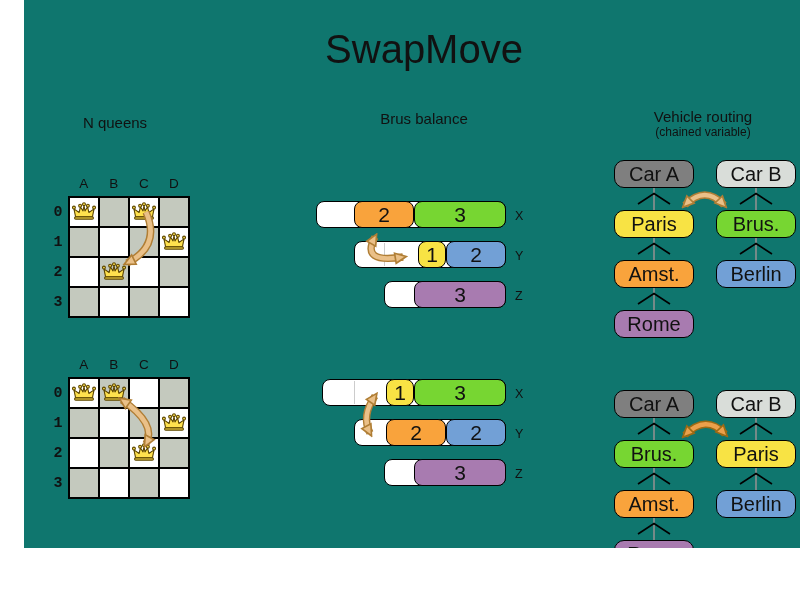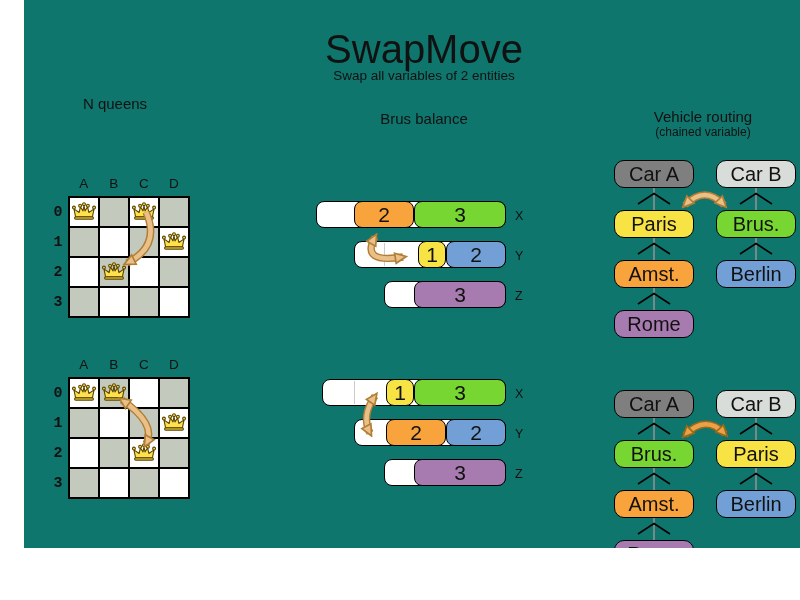--- a/index.html
+++ b/index.html
@@ -24,23 +24,22 @@
   .xyz{position:absolute;font-size:12.5px;transform:translateY(-50%);}
   .vbox{position:absolute;box-sizing:border-box;border:1.6px solid #000;border-radius:10px;
         display:flex;align-items:center;justify-content:center;font-size:20px;}
   #overlay{position:absolute;left:0;top:0;pointer-events:none;}
 </style>
 </head>
 <body>
 
 <div id="stage">
   <div class="abs ctr title" style="left:400px;top:27px;">SwapMove</div>
-  <div class="abs ctr subtitle" style="left:400px;top:68px;">Swap all variables of 2 entities</div>
-
-  <div class="abs ctr col-title" style="left:91px;top:95px;">N queens</div>
+
+  <div class="abs ctr col-title" style="left:91px;top:114px;">N queens</div>
   <div class="abs ctr col-title" style="left:400px;top:110px;">Brus balance</div>
   <div class="abs ctr col-title" style="left:679px;top:108px;">Vehicle routing</div>
   <div class="abs ctr col-sub" style="left:679px;top:125px;">(chained variable)</div>
 
   <div id="built">
       <div class="cell" style="left: 45px; top: 197px; width: 30px; height: 30px; background: rgb(255, 255, 255);"></div>
       <div class="cell" style="left: 75px; top: 197px; width: 30px; height: 30px; background: rgb(196, 201, 190);"></div>
       <div class="cell" style="left: 105px; top: 197px; width: 30px; height: 30px; background: rgb(255, 255, 255);"></div>
       <div class="cell" style="left: 135px; top: 197px; width: 30px; height: 30px; background: rgb(196, 201, 190);"></div>
       <div class="cell" style="left: 45px; top: 227px; width: 30px; height: 30px; background: rgb(196, 201, 190);"></div>

